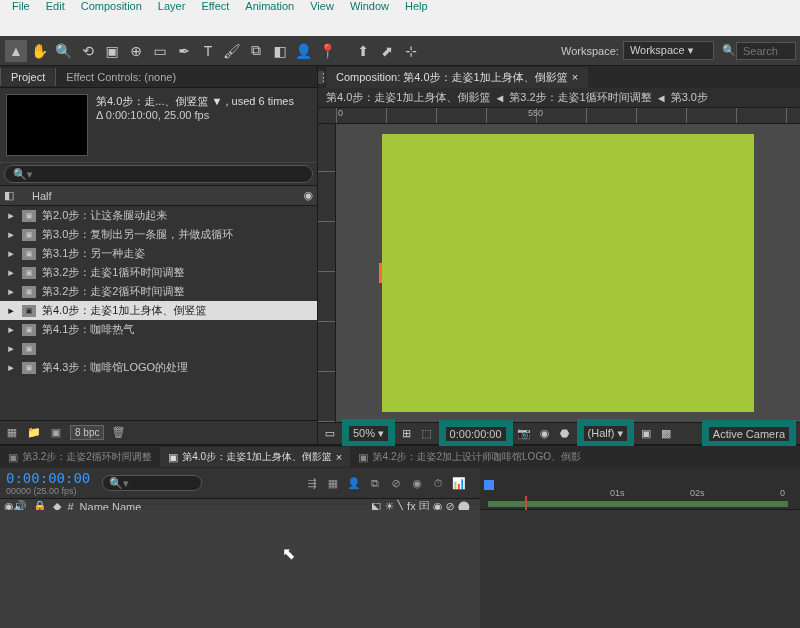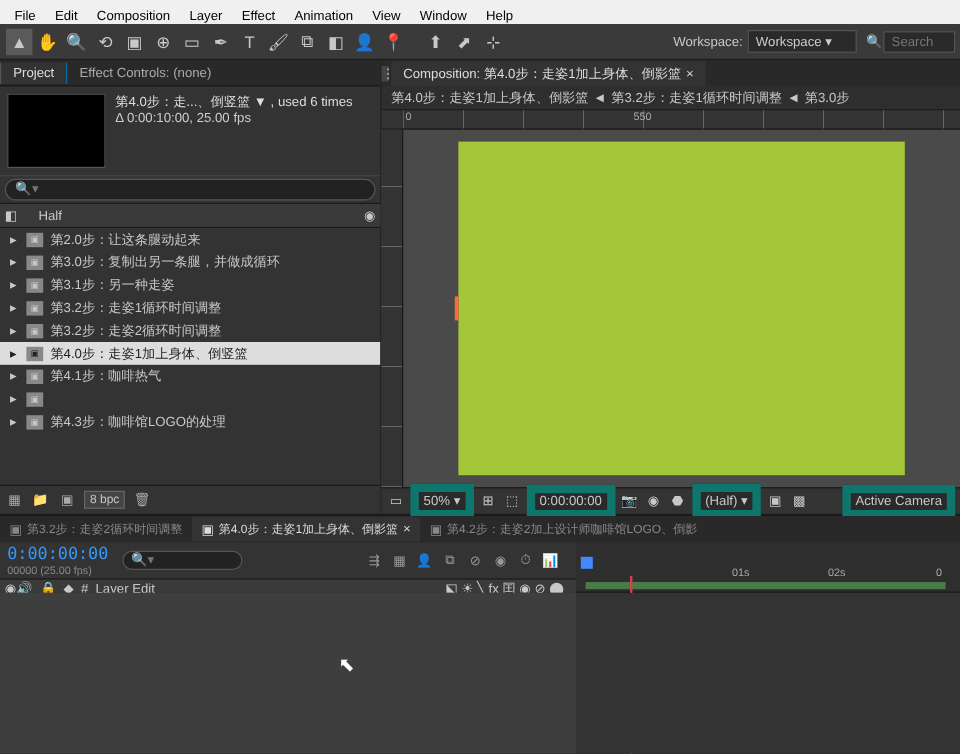--- a/index.html
+++ b/index.html
@@ -1,17 +1,17 @@
 <!DOCTYPE html>
 <html><head>
 <meta charset="utf-8">
 <style>
 * { margin: 0; padding: 0; box-sizing: border-box; font-family: Arial, sans-serif; font-size: 11px; user-select: none; }
 body { background: #2a2a2a; color: #c8c8c8; width: 800px; height: 628px; overflow: hidden; position: relative; }
-.menubar { background: #f0f0f0; height: 20px; display: flex; align-items: flex-end; padding: 0 4px; color: #000000; font-size: 12px; }
+.menubar { background: #f0f0f0; height: 36px; display: flex; align-items: flex-start; padding: 0 4px; color: #0f766e; font-size: 12px; }
 .menubar span { padding: 0 8px; cursor: pointer; }
 .toolbar { background: #3a3a3a; height: 30px; display: flex; align-items: center; padding: 0 4px; border-bottom: 1px solid #1a1a1a; }
 .tool-btn { width: 22px; height: 22px; display: flex; align-items: center; justify-content: center; margin: 0 1px; cursor: pointer; color: #c8c8c8; font-size: 14px; }
 .tool-btn.active { background: #5a5a5a; }
 .workspace-label { margin-left: auto; margin-right: 4px; font-size: 11px; }
 .workspace-sel { background: #2a2a2a; border: 1px solid #555; color: #ccc; padding: 2px 20px 2px 6px; margin-right: 8px; position: relative; }
 .search-box { background: #2a2a2a; border: 1px solid #555; color: #999; padding: 2px 6px; width: 60px; }
 .main-area { display: flex; height: 378px; }
 .left-panel { width: 318px; background: #333; border-right: 1px solid #1a1a1a; display: flex; flex-direction: column; }
 .panel-tabs { height: 22px; background: #292929; display: flex; align-items: center; border-bottom: 1px solid #1a1a1a; }
@@ -259,21 +259,21 @@
           <div class="tl-tool-btn">◉</div>
           <div class="tl-tool-btn">⏱</div>
           <div class="tl-tool-btn">📊</div>
         </div>
       </div>
       <div class="layer-cols">
         <span class="lc">◉🔊</span>
         <span class="lc">🔒</span>
         <span class="lc">◆</span>
         <span class="lc">#</span>
-        <span class="lc" style="flex:1">Layer Edit</span>
+        <span class="lc" style="flex:1">Name Name</span>
         <span class="lc">⬕ ☀ ╲ fx 囯 ◉ ⊘ ⬤</span>
       </div>
     </div>
     <div class="tl-right">
       <div class="playhead"></div>
       <div class="time-ruler">
         <span class="time-tick" style="left:130px">01s</span>
         <span class="time-tick" style="left:210px">02s</span>
         <span class="time-tick" style="left:300px">0</span>
       </div>

